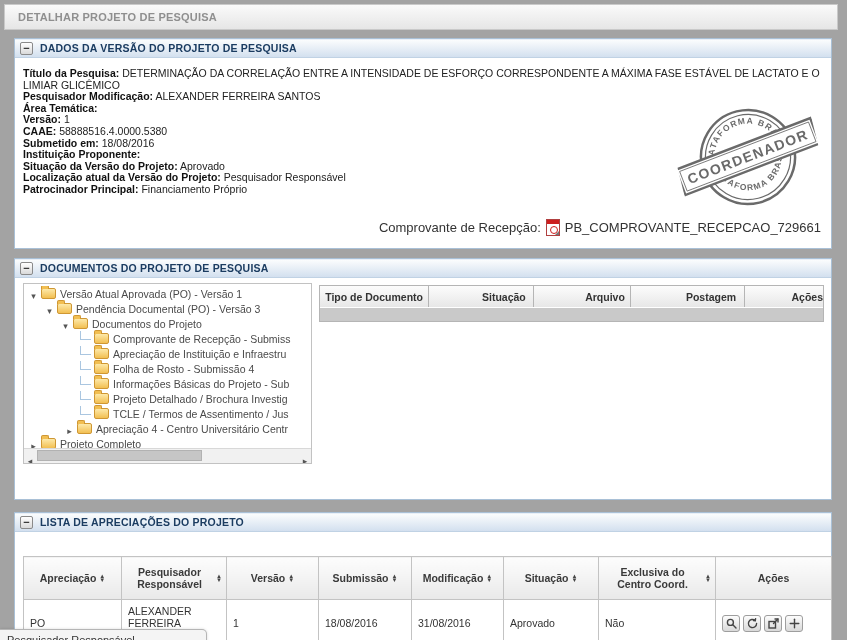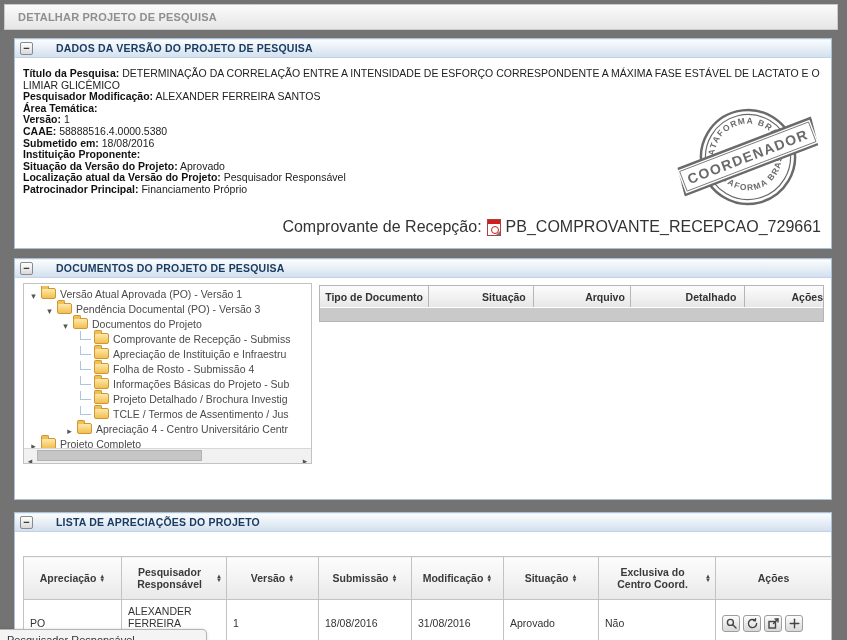--- a/index.html
+++ b/index.html
@@ -1,42 +1,42 @@
 <!DOCTYPE html>
 <html><head>
 <meta charset="utf-8">
 <style>
   html,body{margin:0;padding:0;background:#fff;}
-  #app{position:relative;width:847px;height:640px;overflow:hidden;background:#737373;
+  #app{position:relative;width:847px;height:640px;overflow:hidden;background:#a3a3a3;
        font-family:"Liberation Sans",sans-serif;-webkit-font-smoothing:antialiased;}
 
   
   .topbar{position:absolute;left:4px;top:4px;width:834px;height:26px;
           background:linear-gradient(#fafafa,#e6e6e6);border:1px solid #c9c9c9;
           display:flex;align-items:center;padding-left:13px;box-sizing:border-box;}
   .topbar span{font-size:11px;font-weight:bold;color:#8f8f8f;letter-spacing:.2px;}
 
   
   .sec{position:absolute;left:14px;width:818px;border:1px solid #a9c0d6;box-sizing:border-box;background:#fff;}
   .sec-h{height:19px;background:linear-gradient(#fdfefe,#d3e0ef);border-bottom:1px solid #c0d2e4;
-         display:flex;align-items:center;gap:23px;padding:0 5px;box-sizing:border-box;
+         display:flex;align-items:center;gap:7px;padding:0 5px;box-sizing:border-box;
          box-shadow:inset 0 1px 0 #e8eff7;}
   .sec-h .title{font-size:10.5px;font-weight:bold;color:#1b3c61;letter-spacing:.2px;}
   .collapse-btn{width:13px;height:13px;border:1px solid #8a8a8a;border-radius:2px;
          background:linear-gradient(#ffffff,#d9d9d9);padding:0;display:flex;align-items:center;
          justify-content:center;cursor:pointer;}
   .collapse-btn::before{content:"−";font-size:11px;line-height:9px;color:#333;font-weight:bold;}
 
   
   #sec-dados{top:38px;height:211px;}
   .fields{padding:10px 8px 0 8px;}
   .fline{font-size:10.5px;line-height:11.6px;color:#222;}
   .fline b{color:#111;}
   .comprovante{position:absolute;right:10px;bottom:12px;display:flex;align-items:center;gap:5px;
-               font-size:16px;color:#333;}
+               font-size:13px;color:#333;}
   .stamp{position:absolute;right:12px;top:58px;width:142px;height:120px;transform:rotate(-14deg);opacity:.82;}
 
   
   .pdficon{position:relative;display:inline-block;width:14px;height:17px;background:#fff;
            border:1px solid #b04040;box-sizing:border-box;}
   .pdf-band{position:absolute;left:0;top:0;right:0;height:4px;background:#cc1f1f;}
   .pdf-mark{position:absolute;left:3px;top:6px;width:6px;height:6px;border:1.5px solid #cc1f1f;border-radius:50%;}
   .pdf-fold{position:absolute;right:0;bottom:0;width:0;height:0;border-left:4px solid transparent;border-bottom:4px solid #777;}
 
   
@@ -223,21 +223,21 @@
         <span class="sb-thumb"></span>
         <span class="sb-right"></span>
       </div>
     </div>
 
     <div class="doc-table">
       <div class="doc-head">
         <span class="dh dh1">Tipo de Documento</span>
         <span class="dh dh2">Situação</span>
         <span class="dh dh3">Arquivo</span>
-        <span class="dh dh4">Detalhado</span>
+        <span class="dh dh4">Postagem</span>
         <span class="dh dh5">Ações</span>
       </div>
       <div class="doc-empty"></div>
     </div>
   </div>
 
   <div class="sec" id="sec-apre">
     <div class="sec-h">
       <button class="collapse-btn"></button>
       <span class="title">LISTA DE APRECIAÇÕES DO PROJETO</span>

